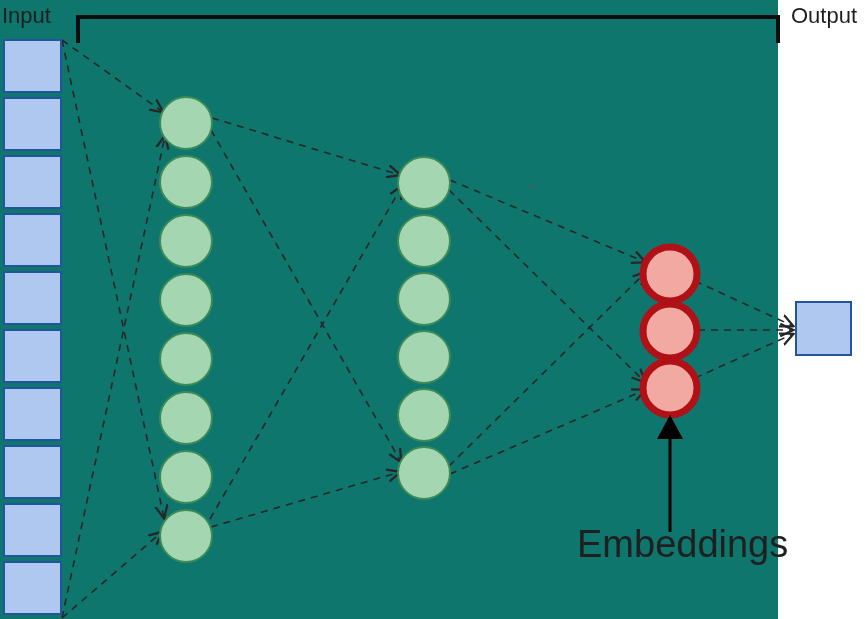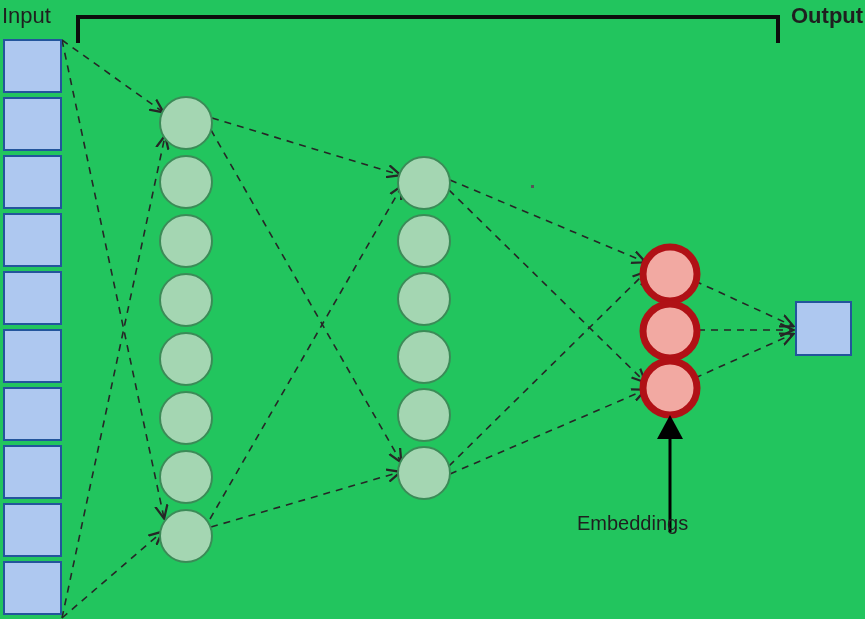--- a/index.html
+++ b/index.html
@@ -1,30 +1,30 @@
 <!DOCTYPE html>
 <html><head>
 <meta charset="utf-8">
 <style>
   html,body{margin:0;padding:0;background:#ffffff;}
   body{
     width:865px;height:619px;overflow:hidden;
     font-family:"Liberation Sans","DejaVu Sans",sans-serif;
     -webkit-font-smoothing:antialiased;
   }
-  #diagram-root{position:relative;width:865px;height:619px;background:#22c55e;}
+  #diagram-root{position:relative;width:778px;height:619px;background:#0f766e;}
   svg.layer{position:absolute;left:0;top:0;width:865px;height:619px;overflow:visible;}
   .lbl{
     position:absolute;color:#1f1f1f;font-size:22px;line-height:22px;
     white-space:nowrap;font-family:"Liberation Sans","DejaVu Sans",sans-serif;
   }
   .lbl-input{left:2px;top:5px;}
-  .lbl-output{left:791px;top:5px;font-weight:bold;}
+  .lbl-output{left:791px;top:5px;}
   .lbl-hidden{left:350px;top:5px;background:#ffffff;padding:0 5px;}
-  .lbl-emb{left:577px;top:508px;font-size:20px;line-height:30px;}
+  .lbl-emb{left:577px;top:529px;font-size:38px;line-height:30px;}
 </style>
 </head>
 <body>
 
 <div id="diagram-root">
 
   <svg class="layer" viewBox="0 0 865 619" xmlns="http://www.w3.org/2000/svg">
     <defs>
       <marker id="arrowDash" markerWidth="9" markerHeight="9" refX="8" refY="4.5" orient="auto" markerUnits="strokeWidth">
         <path d="M0,0.6 L8.4,4.5 L0,8.4" fill="none" stroke="#262626" stroke-width="1.4"></path>

